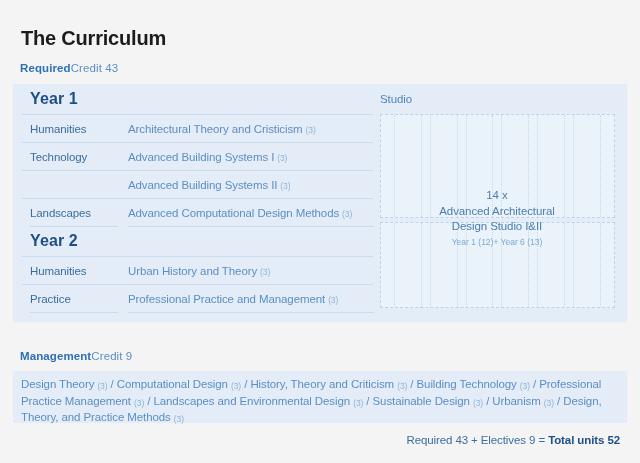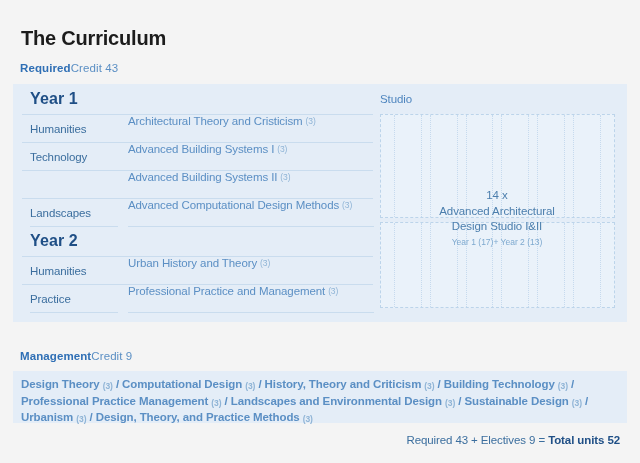--- a/index.html
+++ b/index.html
@@ -120,21 +120,21 @@
     box-sizing: border-box;
     border-top: 1px solid #c9dcee;
     font-size: 11.5px;
     color: #3b6e9e;
     letter-spacing: -0.1px;
   }
   .course-cell {
     flex: 1;
     height: 100%;
     display: flex;
-    align-items: flex-start;
+    align-items: center;
     padding-left: 10px;
     box-sizing: border-box;
     border-top: 1px solid #c9dcee;
     font-size: 11.5px;
     color: #5b8fc4;
     letter-spacing: -0.1px;
     white-space: nowrap;
   }
   .course-cell .cr {
     font-size: 8.5px;
@@ -239,21 +239,20 @@
   }
 
   
   .electives-panel {
     position: absolute;
     left: 13px;
     top: 371px;
     width: 614px;
     height: 52px;
     background: #e4edf7;
-    font-weight: bold;
   }
   .electives-text {
     position: absolute;
     left: 8px;
     top: 6px;
     right: 8px;
     font-size: 11.5px;
     color: #5b8fc4;
     line-height: 15.5px;
     letter-spacing: -0.1px;
@@ -392,21 +391,21 @@
                 <i class="pair"></i>
                 <i class="pair"></i>
                 <i></i>
             </div>
           </div>
 
           <div class="studio-caption">
             <span class="c1">14 x</span>
             <span class="c2">Advanced Architectural</span>
             <span class="c3">Design Studio I&amp;II</span>
-            <span class="c4">Year 1 (17)+ Year 2 (13)</span>
+            <span class="c4">Year 1 (12)+ Year 6 (13)</span>
           </div>
         </div>
       </div>
 
     </div>
   </div>
 
   <div class="section-head" id="electives-head">
     <span class="sec-label">Management</span>
     <span class="sec-credit">Credit 9</span>

